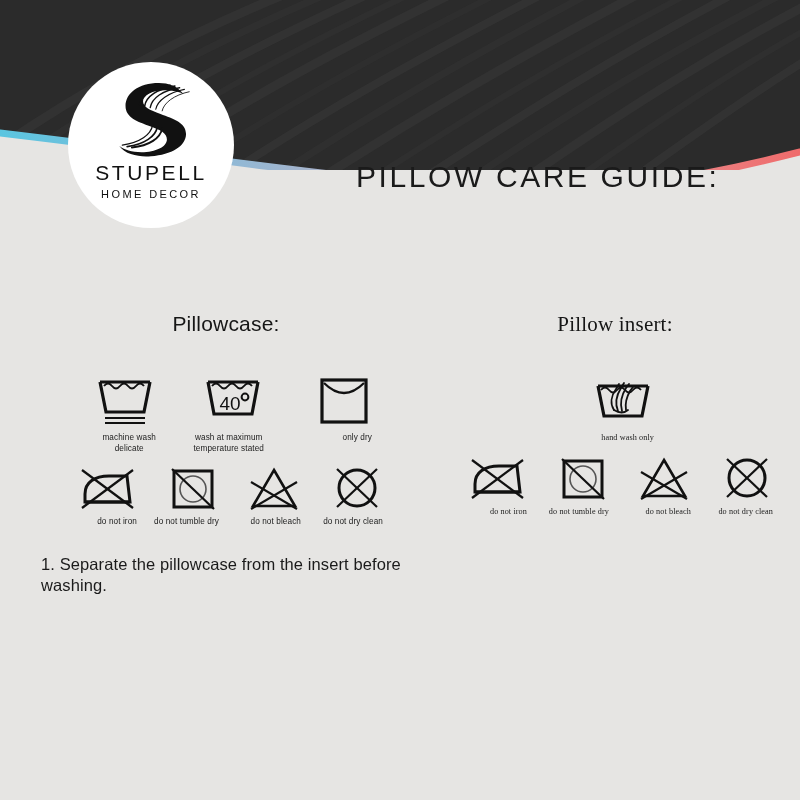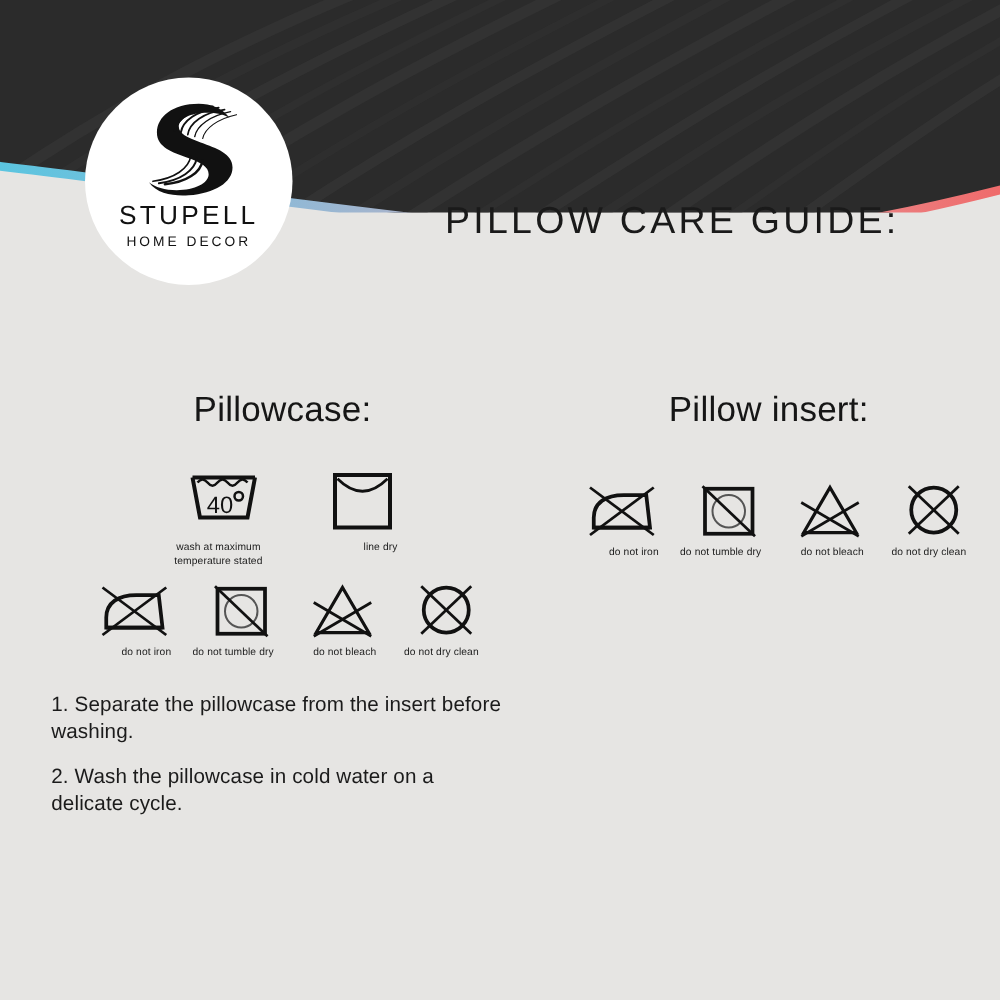--- a/index.html
+++ b/index.html
@@ -88,24 +88,24 @@
     margin-left: 20px;
   }
 
   
   .column {
     position: absolute;
     top: 312px;
     width: 372px;
   }
   #column-pillowcase { left: 35px; }
-  #column-insert { left: 425px; }
+  #column-insert { left: 425px; font-family: Liberation Serif, serif; }
 
   .column-heading {
-    font-size: 28px;
+    font-size: 21px;
     font-weight: 400;
     color: #161616;
     letter-spacing: 0.2px;
     text-align: center;
     margin: 0;
     height: 40px;
   }
   #column-pillowcase .column-heading { padding-left: 10px; }
   #column-insert .column-heading { padding-left: 8px; }
 
@@ -213,39 +213,50 @@
     <div id="logo-name" class="logo-word">STUPELL</div>
     <div id="logo-tagline" class="logo-word">HOME DECOR</div>
   </div>
 
   <div id="page-title">PILLOW CARE GUIDE:</div>
 
   <div class="column" id="column-pillowcase">
     <div class="column-heading">Pillowcase:</div>
 
     <div class="icon-row icon-row-primary">
+      <div class="care-icon">
+        <svg width="62" height="52" viewBox="0 0 62 52">
+          <path d="M6 8 L12 38 H50 L56 8" fill="none" stroke="#111" stroke-width="3.2" stroke-linejoin="miter"></path>
+          <path d="M6 8 H56" fill="none" stroke="#111" stroke-width="3.2"></path>
+          <path d="M10 12 q4 -5 8 0 q4 5 8 0 q4 -5 8 0 q4 5 8 0 q4 -5 8 0" fill="none" stroke="#111" stroke-width="2"></path>
+          <line x1="11" y1="44" x2="51" y2="44" stroke="#111" stroke-width="2.2"></line>
+          <line x1="11" y1="49" x2="51" y2="49" stroke="#111" stroke-width="2.2"></line>
+        </svg>
+        <div class="care-icon-label">machine wash
+delicate</div>
+      </div>
 
       <div class="care-icon">
         <svg width="62" height="52" viewBox="0 0 62 52">
           <path d="M6 8 L12 40 H50 L56 8" fill="none" stroke="#111" stroke-width="3.2" stroke-linejoin="miter"></path>
           <path d="M6 8 H56" fill="none" stroke="#111" stroke-width="3.2"></path>
           <path d="M10 12 q4 -5 8 0 q4 5 8 0 q4 -5 8 0 q4 5 8 0 q4 -5 8 0" fill="none" stroke="#111" stroke-width="2"></path>
           <text x="28" y="36" font-family="'Liberation Sans', sans-serif" font-size="19" text-anchor="middle" fill="#111">40</text>
           <circle cx="43" cy="23" r="3.4" fill="none" stroke="#111" stroke-width="2"></circle>
         </svg>
         <div class="care-icon-label">wash at maximum
 temperature stated</div>
       </div>
 
       <div class="care-icon">
         <svg width="56" height="52" viewBox="0 0 56 52">
           <rect x="6" y="6" width="44" height="42" fill="none" stroke="#111" stroke-width="3.2"></rect>
           <path d="M8 9 q20 20 40 0" fill="none" stroke="#111" stroke-width="2.2"></path>
         </svg>
-        <div class="care-icon-label">line dry</div>
+        <div class="care-icon-label">only dry</div>
       </div>
     </div>
 
     <div class="icon-row icon-row-secondary">
       <div class="care-icon">
         <svg width="58" height="46" viewBox="0 0 58 46">
           <path d="M6 36 V28 C6 16 16 10 30 10 H48 L51 36 Z" fill="none" stroke="#111" stroke-width="3"></path>
           <line x1="6" y1="36" x2="51" y2="36" stroke="#111" stroke-width="3"></line>
           <line x1="3" y1="4" x2="54" y2="42" stroke="#111" stroke-width="2.2"></line>
           <line x1="54" y1="4" x2="3" y2="42" stroke="#111" stroke-width="2.2"></line>
@@ -276,28 +287,40 @@
           <circle cx="26" cy="22" r="18" fill="none" stroke="#111" stroke-width="3"></circle>
           <line x1="6" y1="3" x2="46" y2="41" stroke="#111" stroke-width="2.2"></line>
           <line x1="46" y1="3" x2="6" y2="41" stroke="#111" stroke-width="2.2"></line>
         </svg>
         <div class="care-icon-label">do not dry clean</div>
       </div>
     </div>
 
     <div class="steps">
       <div class="step-item">1. Separate the pillowcase from the insert before washing.</div>
-      <div class="step-item">2. Wash the pillowcase in cold water on a delicate cycle.</div>
     </div>
   </div>
 
   <div class="column" id="column-insert">
     <div class="column-heading">Pillow insert:</div>
 
     <div class="icon-row icon-row-primary">
+      <div class="care-icon">
+        <svg width="62" height="52" viewBox="0 0 62 52">
+          <path d="M6 12 L12 42 H50 L56 12" fill="none" stroke="#111" stroke-width="3.2" stroke-linejoin="miter"></path>
+          <path d="M6 12 H56" fill="none" stroke="#111" stroke-width="3.2"></path>
+          <path d="M9 16 q4 -5 8 0 q4 5 8 0 q4 -5 8 0 q4 5 8 0 q4 -5 8 0" fill="none" stroke="#111" stroke-width="1.8"></path>
+          <path d="M22 36 C18 30 19 22 24 15 L27 10" fill="none" stroke="#111" stroke-width="1.8" stroke-linecap="round"></path>
+          <path d="M26 37 C23 30 24 22 29 14 L32 9" fill="none" stroke="#111" stroke-width="1.8" stroke-linecap="round"></path>
+          <path d="M30 37 C28 30 29 22 34 14 L37 10" fill="none" stroke="#111" stroke-width="1.8" stroke-linecap="round"></path>
+          <path d="M34 36 C33 30 34 24 38 17 L41 13" fill="none" stroke="#111" stroke-width="1.8" stroke-linecap="round"></path>
+          <path d="M22 36 q8 5 14 0" fill="none" stroke="#111" stroke-width="1.8" stroke-linecap="round"></path>
+        </svg>
+        <div class="care-icon-label">hand wash only</div>
+      </div>
 
     </div>
 
     <div class="icon-row icon-row-secondary">
       <div class="care-icon">
         <svg width="58" height="46" viewBox="0 0 58 46">
           <path d="M6 36 V28 C6 16 16 10 30 10 H48 L51 36 Z" fill="none" stroke="#111" stroke-width="3"></path>
           <line x1="6" y1="36" x2="51" y2="36" stroke="#111" stroke-width="3"></line>
           <line x1="3" y1="4" x2="54" y2="42" stroke="#111" stroke-width="2.2"></line>
           <line x1="54" y1="4" x2="3" y2="42" stroke="#111" stroke-width="2.2"></line>

